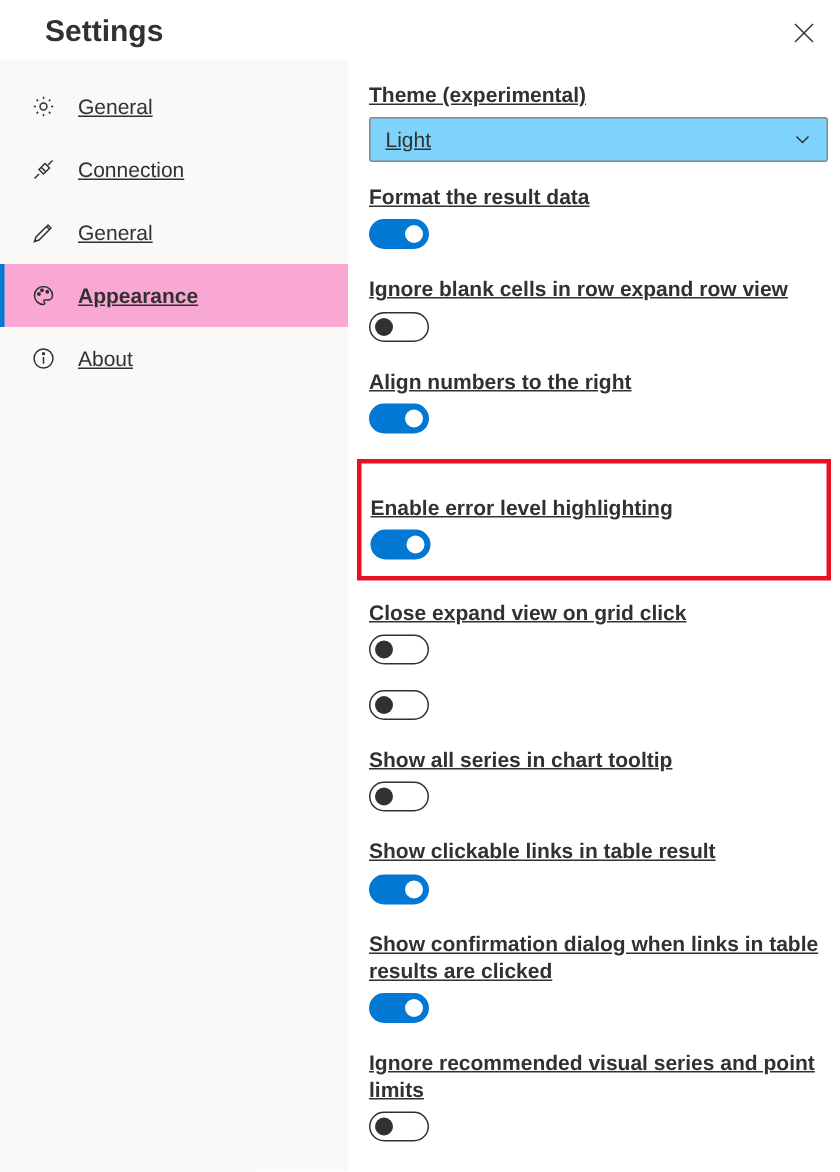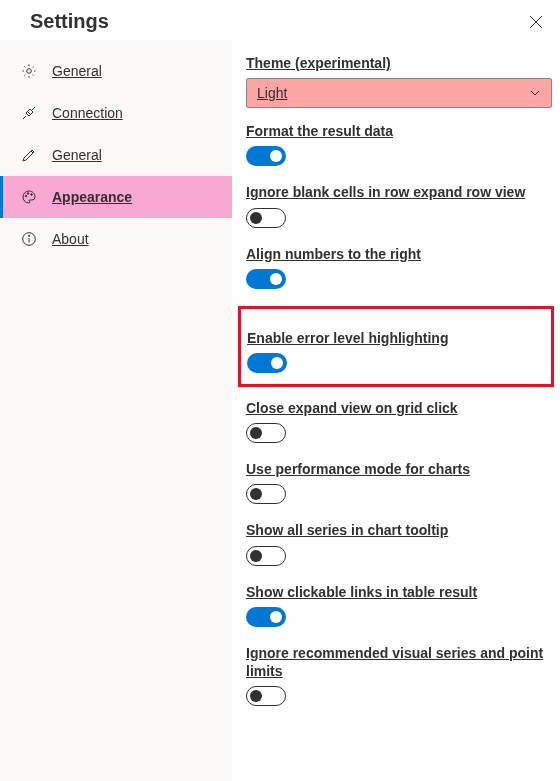--- a/index.html
+++ b/index.html
@@ -102,21 +102,21 @@
     .select-wrap {
       position: relative;
       width: 100%;
     }
     .select-box {
       width: 100%;
       border: 1px solid #8a8886;
       border-radius: 2px;
       padding: 6px 10px;
       font-size: 14px;
-      background: #fca5a5;
+      background: #7dd3fc;
       cursor: pointer;
       display: flex;
       align-items: center;
       justify-content: space-between;
     }
     .toggle {
       position: relative;
       width: 40px;
       height: 20px;
       border-radius: 10px;
@@ -262,34 +262,37 @@
           <div class="toggle on"><div class="knob"></div></div>
         </div>
       </div>
 
       <div class="setting-block">
         <div class="setting-label">Close expand view on grid click</div>
         <div class="toggle off"><div class="knob"></div></div>
       </div>
 
       <div class="setting-block">
-        <div class="setting-label">Use performance mode for charts</div>
         <div class="toggle off"><div class="knob"></div></div>
       </div>
 
       <div class="setting-block">
         <div class="setting-label">Show all series in chart tooltip</div>
         <div class="toggle off"><div class="knob"></div></div>
       </div>
 
       <div class="setting-block">
         <div class="setting-label">Show clickable links in table result</div>
         <div class="toggle on"><div class="knob"></div></div>
       </div>
 
+      <div class="setting-block">
+        <div class="setting-label">Show confirmation dialog when links in table results are clicked</div>
+        <div class="toggle on"><div class="knob"></div></div>
+      </div>
 
       <div class="setting-block">
         <div class="setting-label">Ignore recommended visual series and point limits</div>
         <div class="toggle off"><div class="knob"></div></div>
       </div>
 
     </div>
   </div>
 </div>
 

